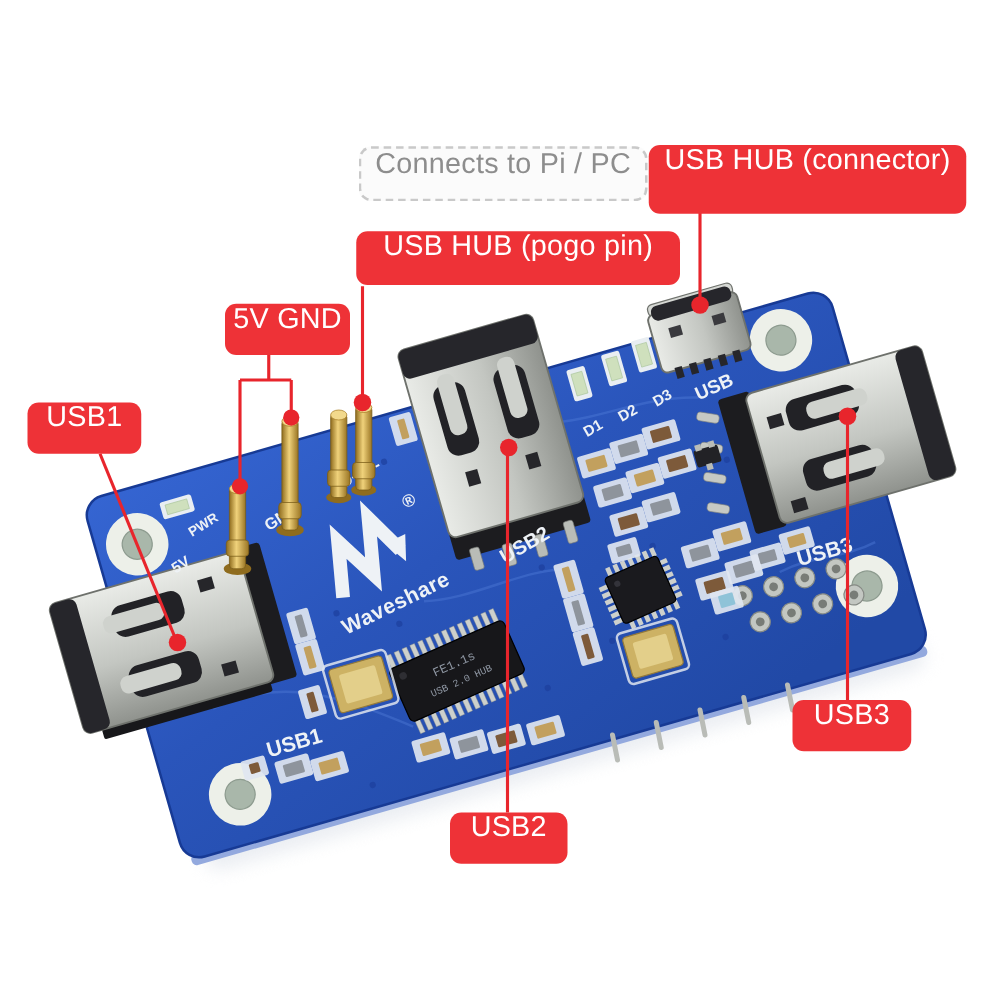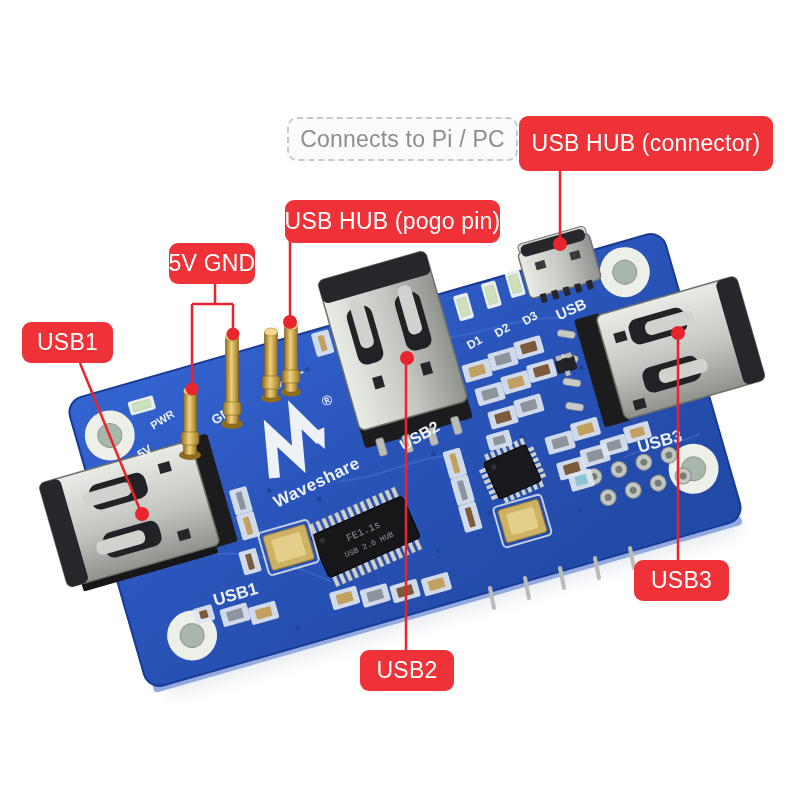--- a/index.html
+++ b/index.html
@@ -3,21 +3,21 @@
 <meta charset="utf-8">
 <style>
   html,body{margin:0;padding:0}
   body{
     width:800px;height:800px;background:#ffffff;position:relative;overflow:hidden;
     font-family:"Liberation Sans",sans-serif;
   }
   .stage{position:absolute;inset:0}
   svg{position:absolute;left:0;top:0;z-index:1}
   .callout{
-    position:absolute;z-index:2;display:flex;align-items:center;justify-content:center;
+    position:absolute;z-index:2;display:flex;justify-content:center;
     background:var(--callout-red,#ee3237);color:#fff;font-size:23px;line-height:1;
     border-radius:9px;letter-spacing:.2px;white-space:nowrap;
   }
   .callout.ghost{
     background:#fbfbfb;border:2px dashed #c9c9c9;color:var(--connects-text,#8d8d8d);
     border-radius:10px;box-sizing:border-box;
   }
   .silk{fill:var(--silk,#eef2f6);font-family:"Liberation Sans",sans-serif;font-weight:bold}
   .chiptxt{fill:#8f97a3;font-family:"Liberation Mono","DejaVu Sans Mono",monospace}
   .redline{stroke:var(--callout-line,#e8252c);stroke-width:2.5;fill:none}
@@ -482,24 +482,24 @@
     <circle class="reddot" cx="678" cy="333" r="7"></circle>
   </g>
 </svg>
 
 <div class="callout ghost" style="left:287px;top:117px;width:231px;height:44px">
   <span>Connects to Pi / PC</span>
 </div>
 <div class="callout" style="left:519px;top:116px;width:254px;height:55px">
   <span>USB HUB (connector)</span>
 </div>
-<div class="callout" style="left:285px;top:200px;width:215px;height:43px">
+<div class="callout" style="left:285px;top:185px;width:259px;height:43px">
   <span>USB HUB (pogo pin)</span>
 </div>
-<div class="callout" style="left:169px;top:243px;width:86px;height:41px">
+<div class="callout" style="left:180px;top:243px;width:100px;height:41px">
   <span>5V GND</span>
 </div>
 <div class="callout" style="left:22px;top:322px;width:91px;height:41px">
   <span>USB1</span>
 </div>
 <div class="callout" style="left:634px;top:560px;width:95px;height:41px">
   <span>USB3</span>
 </div>
 <div class="callout" style="left:360px;top:650px;width:94px;height:41px">
   <span>USB2</span>

